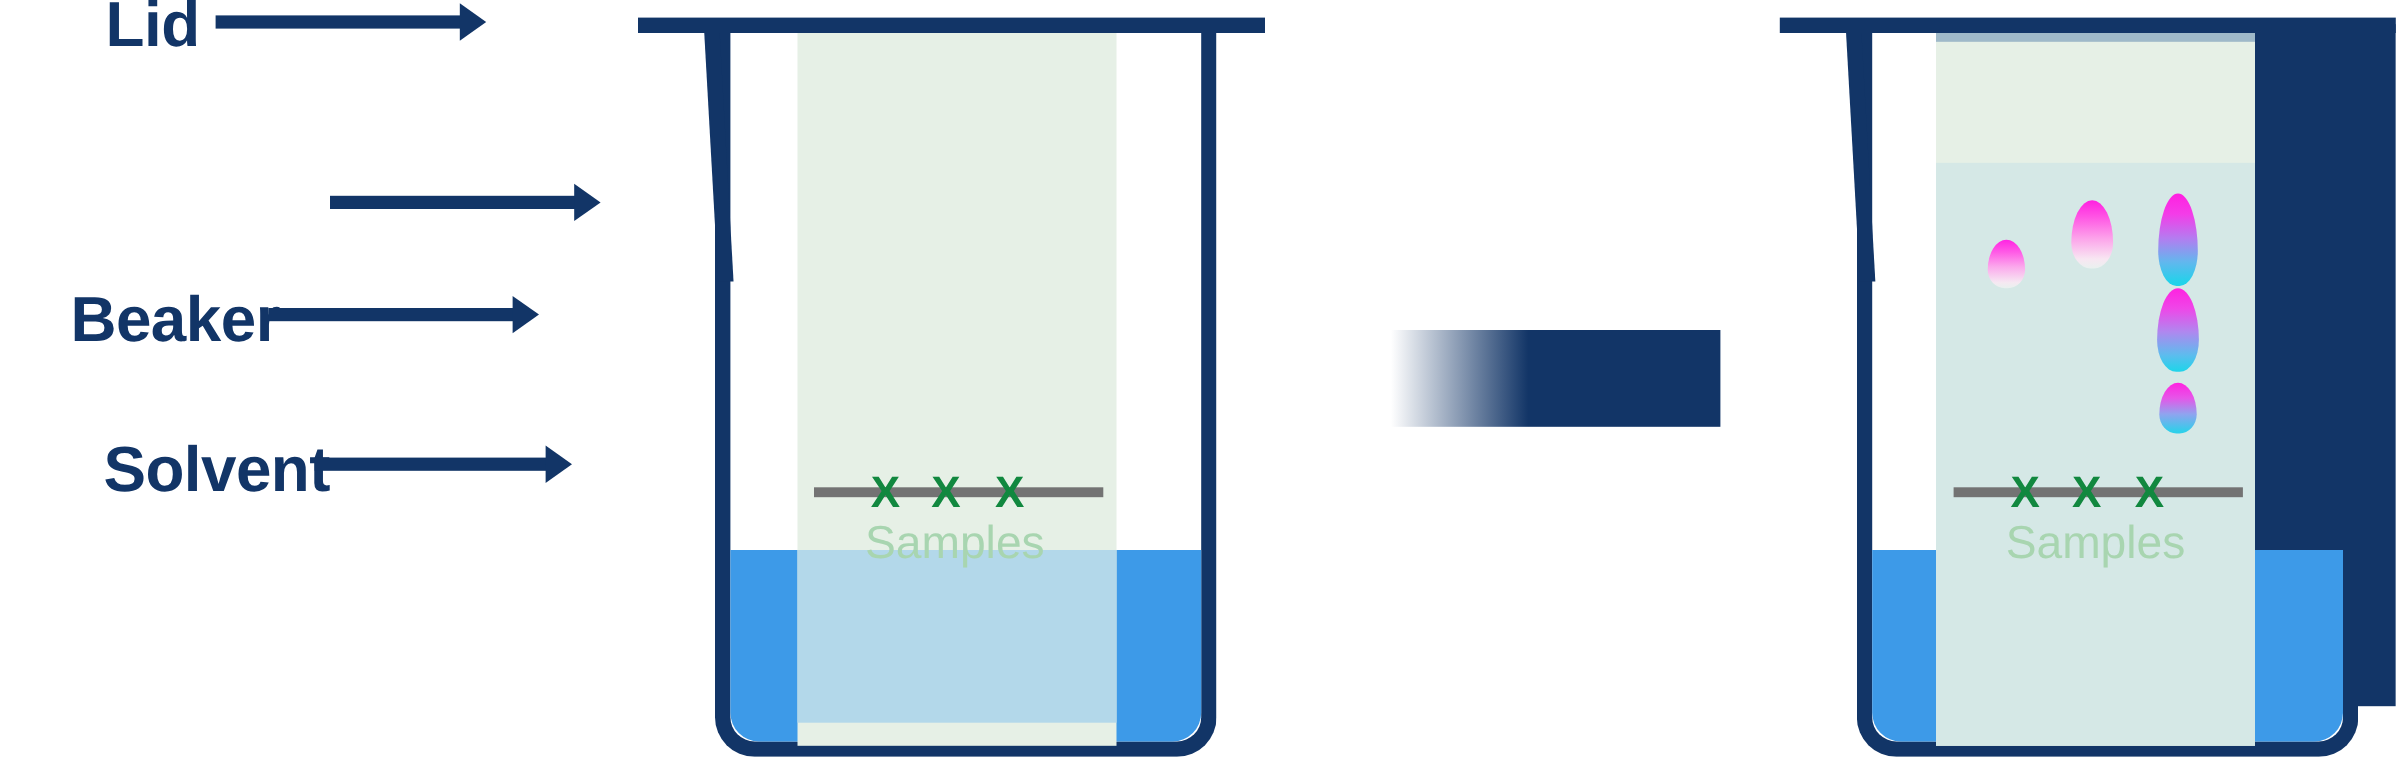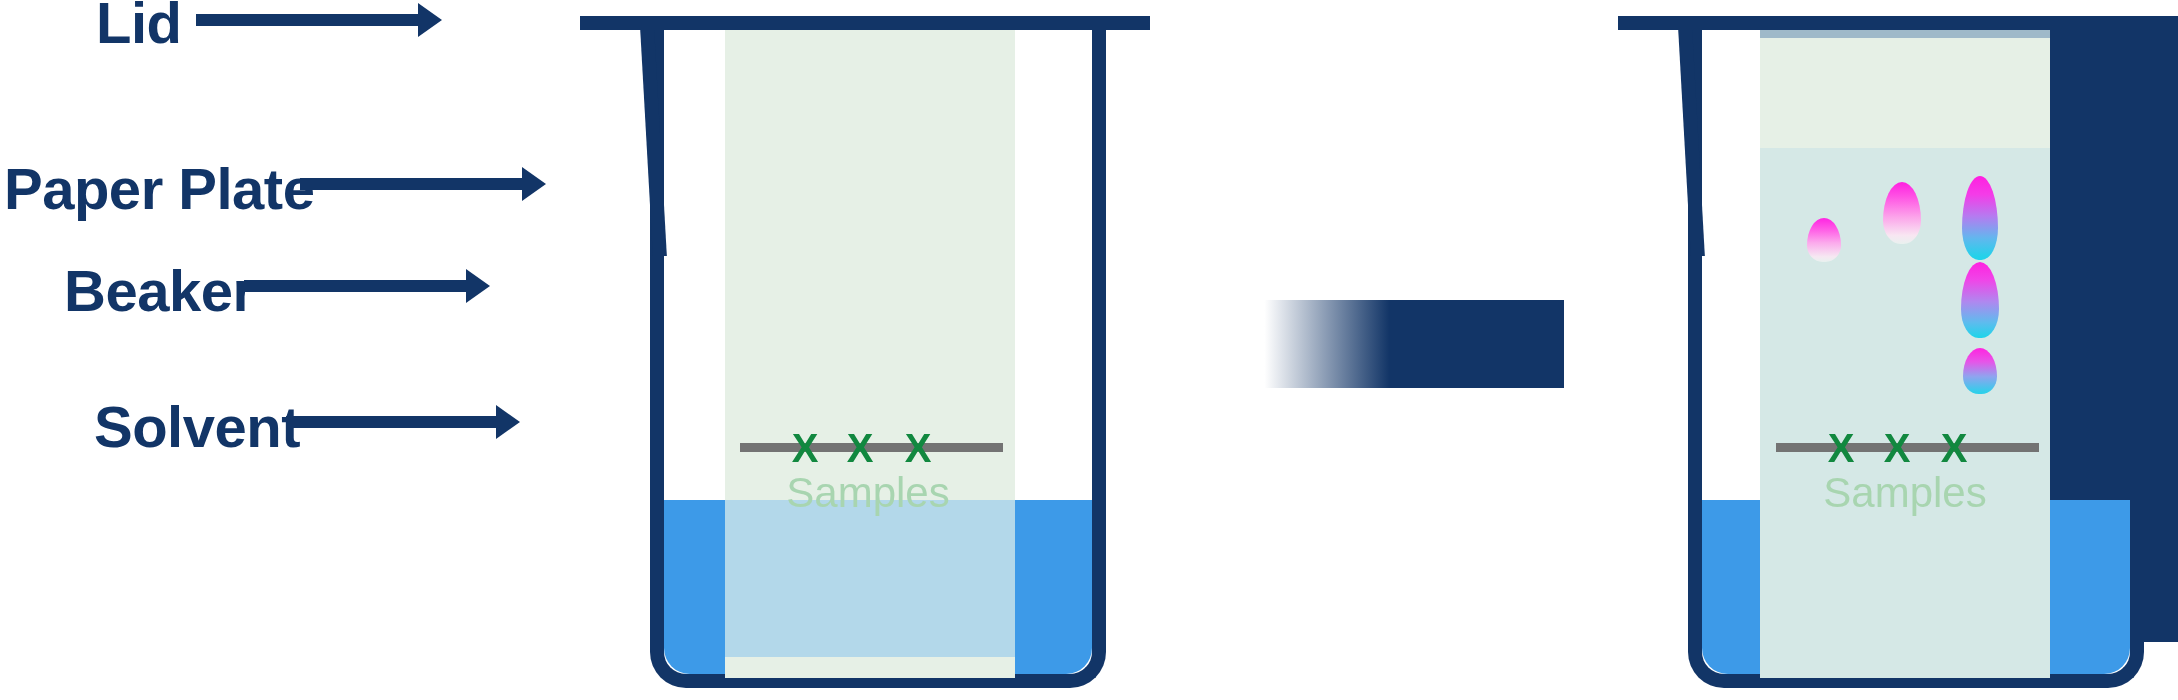--- a/index.html
+++ b/index.html
@@ -167,21 +167,20 @@
 </head>
 <body>
 
 <div class="stage">
 
   <div class="label label-lid">Lid</div>
   <div class="leader leader-lid">
     <span class="head"></span>
   </div>
 
-  <div class="label label-paperplate">Paper Plate</div>
   <div class="leader leader-paper">
     <span class="head"></span>
   </div>
 
   <div class="label label-beaker">Beaker</div>
   <div class="leader leader-beaker">
     <span class="head"></span>
   </div>
 
   <div class="label label-solvent">Solvent</div>

